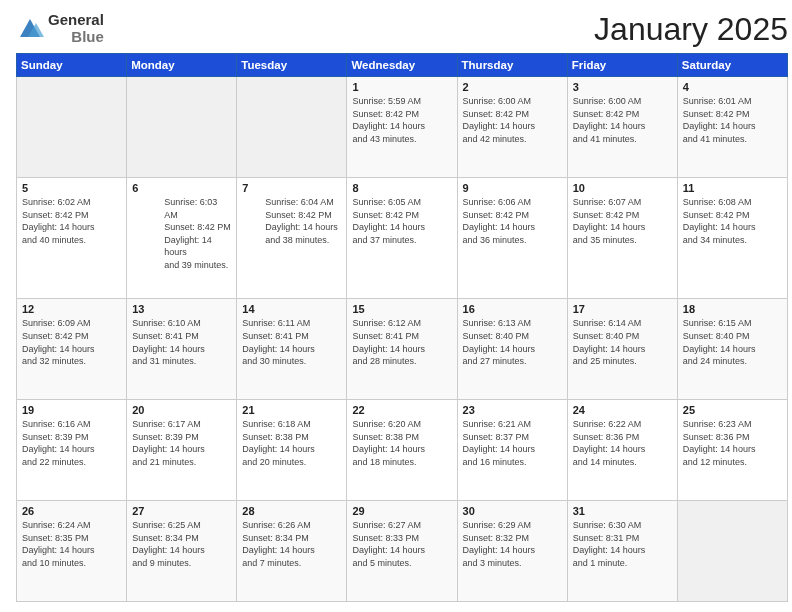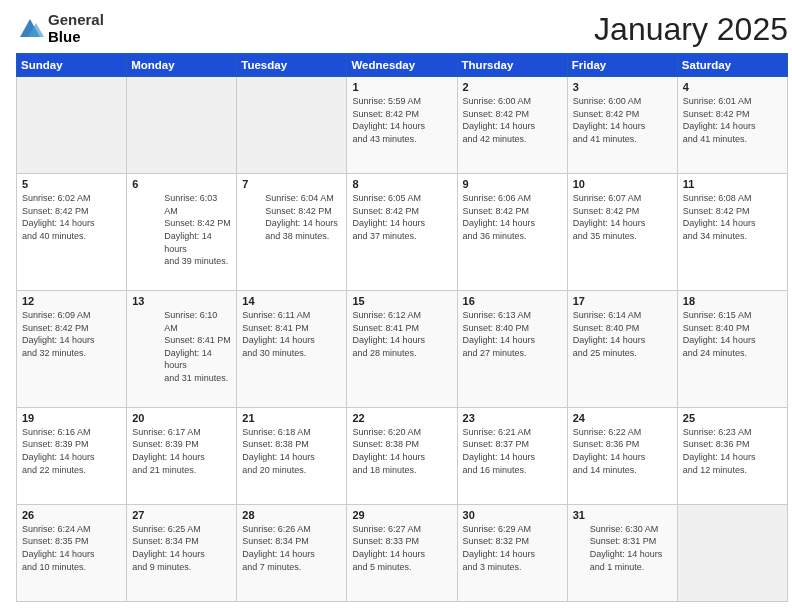--- a/index.html
+++ b/index.html
@@ -34,21 +34,22 @@
       line-height: 1.1;
     }
     .logo-general {
       font-size: 15px;
       font-weight: bold;
       color: #333;
     }
     .logo-blue {
       font-size: 15px;
       font-weight: bold;
-      color: #000000;
+      color: #737373;
+      text-align: right;
     }
     .logo-icon {
       width: 28px;
       height: 28px;
       margin-right: 4px;
     }
     .title-block {
       text-align: right;
     }
     .title-month {
@@ -228,21 +229,21 @@
         <tr>
           <td>
             <span class="day-num">12</span>
             <div class="day-info" style="white-space: pre-line;">Sunrise: 6:09 AM
 Sunset: 8:42 PM
 Daylight: 14 hours
 and 32 minutes.</div>
           </td>
           <td>
             <span class="day-num">13</span>
-            <div class="day-info" style="white-space: pre-line; margin-left: 32px;">Sunrise: 6:10 AM
+            <div class="day-info" style="white-space: pre-line;">Sunrise: 6:10 AM
 Sunset: 8:41 PM
 Daylight: 14 hours
 and 31 minutes.</div>
           </td>
           <td>
             <span class="day-num">14</span>
             <div class="day-info" style="white-space: pre-line;">Sunrise: 6:11 AM
 Sunset: 8:41 PM
 Daylight: 14 hours
 and 30 minutes.</div>
@@ -358,21 +359,21 @@
           </td>
           <td>
             <span class="day-num">30</span>
             <div class="day-info" style="white-space: pre-line;">Sunrise: 6:29 AM
 Sunset: 8:32 PM
 Daylight: 14 hours
 and 3 minutes.</div>
           </td>
           <td>
             <span class="day-num">31</span>
-            <div class="day-info" style="white-space: pre-line; margin-left: 17px;">Sunrise: 6:30 AM
+            <div class="day-info" style="white-space: pre-line;">Sunrise: 6:30 AM
 Sunset: 8:31 PM
 Daylight: 14 hours
 and 1 minute.</div>
           </td>
           <td class="empty-cell"></td>
         </tr>
       </tbody>
   </table>
 </div>
 

